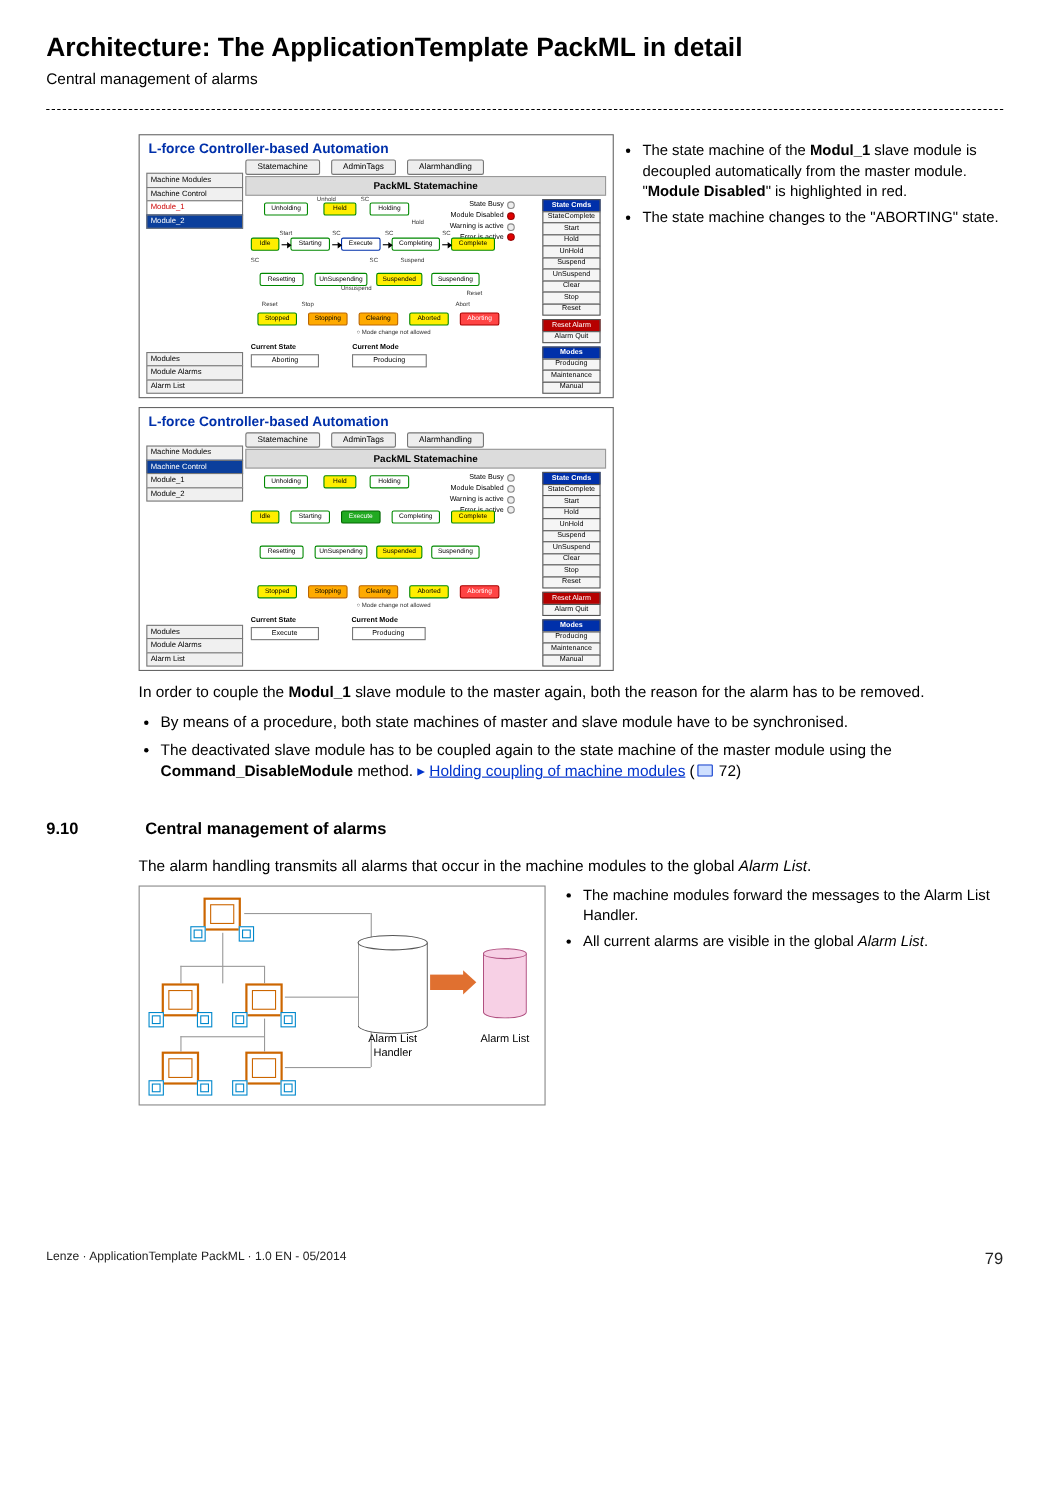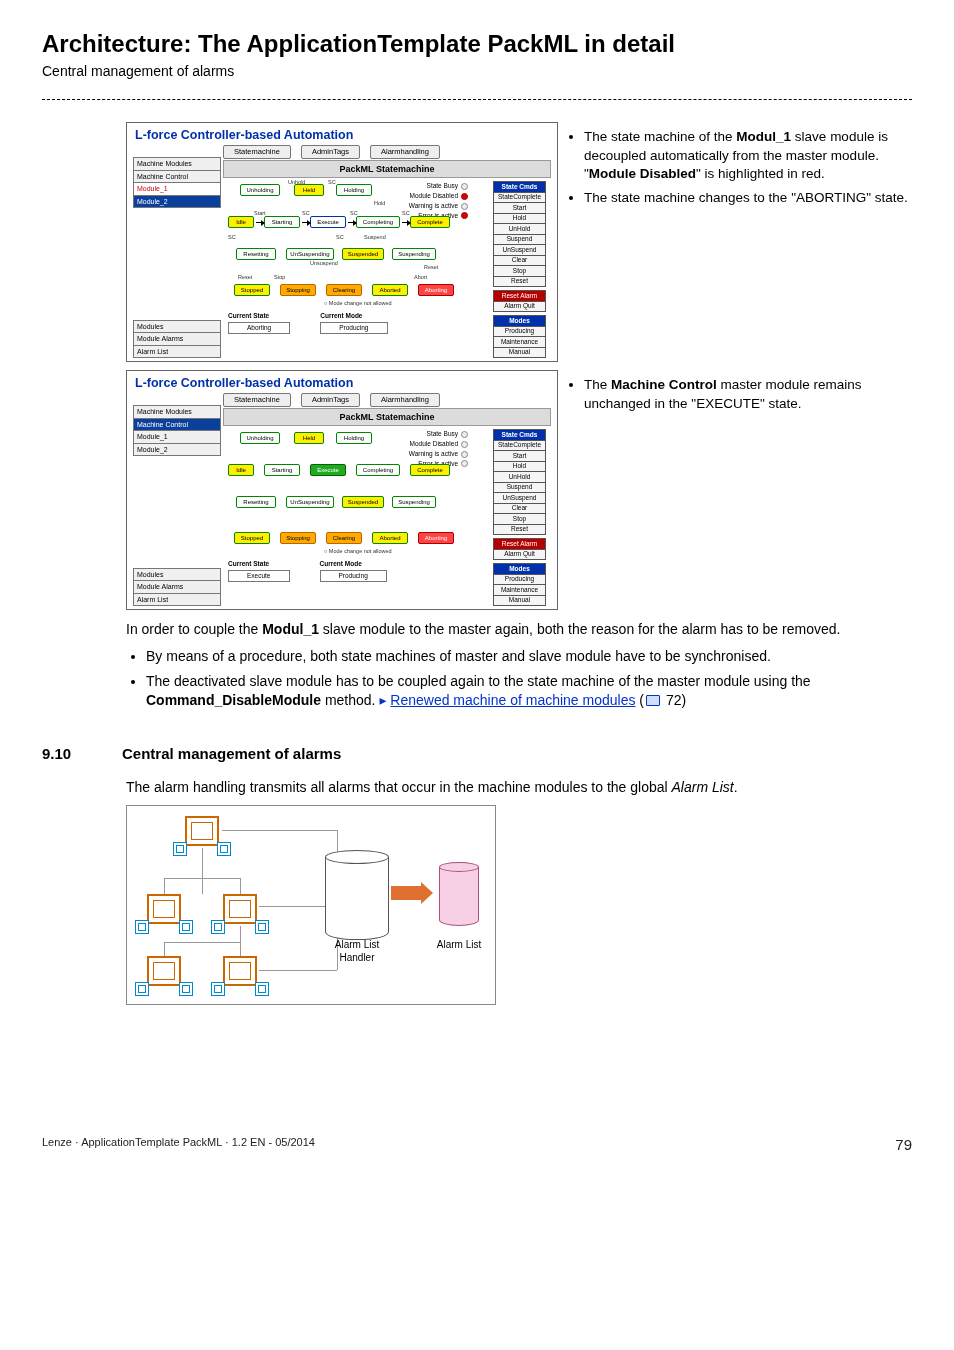--- a/index.html
+++ b/index.html
@@ -133,21 +133,21 @@
   .book-icon {
     display:inline-block; vertical-align:middle;
     width:14px; height:11px; position:relative; margin:0 2px 2px 2px;
   }
   .book-icon::before{
     content:''; position:absolute; inset:0;
     border:1px solid #0033cc; border-radius:1px;
     background:linear-gradient(#cfe0ff,#cfe0ff);
   }
 
-  .sec-head { display:flex; gap:22px; margin-top: 34px; margin-bottom: 14px; }
+  .sec-head { display:flex; gap:32px; margin-top: 34px; margin-bottom: 14px; }
   .sec-num { font-weight:bold; font-size:15px; width:58px;}
   .sec-title { font-weight:bold; font-size:15px; }
 
   .alarm-row { display:flex; gap:18px; margin-top:6px; }
   .alarm-fig {
     flex:0 0 370px; height:200px; border:1px solid #888;
     position:relative; background:#fff;
   }
   .alarm-txt { flex:1; }
   .alarm-txt ul { list-style:disc; padding-left:16px; }
@@ -431,37 +431,30 @@
                 <div class="cell">Execute</div>
               </div>
               <div>
                 <div class="lbl">Current Mode</div>
                 <div class="cell">Producing</div>
               </div>
             </div>
           </div>
         </div>
       </div>
-      <div class="txt-col">
-        <ul>
-          <li>
-            <span>The </span><b>Machine Control</b><span> master module remains unchanged in the "EXECUTE" state.</span>
-          </li>
-        </ul>
-      </div>
     </div>
 
     <p class="para">
       <span>In order to couple the </span><b>Modul_1</b><span> slave module to the master again, both the reason for the alarm has to be removed.</span>
     </p>
     <ul class="bullets">
       <li>By means of a procedure, both state machines of master and slave module have to be synchronised.</li>
       <li>
         <span>The deactivated slave module has to be coupled again to the state machine of the master module using the </span><b>Command_DisableModule</b><span> method.  </span><span style="color:#0033cc;">▸</span>
-        <a class="link">Renewed machine of machine modules</a>
+        <a class="link">Holding coupling of machine modules</a>
         <span> (</span><span class="book-icon"></span><span> 72)</span>
       </li>
     </ul>
   </div>
 
   <div class="sec-head">
     <div class="sec-num">9.10</div>
     <div class="sec-title">Central management of alarms</div>
   </div>
 
@@ -542,20 +535,28 @@
 Handler</div>
 
         <div class="thick-arrow" style="left:264px;top:80px;width:32px;"></div>
 
         <div class="pink-cyl" style="left:312px;top:56px;">
           <div class="body"></div>
             <div class="lid"></div>
         </div>
         <div class="cap" style="left:300px;top:132px;width:64px;">Alarm List</div>
       </div>
+      <div class="alarm-txt">
+        <ul>
+          <li>The machine modules forward the messages to the Alarm List Handler.</li>
+          <li>
+            <span>All current alarms are visible in the global </span><span class="italic">Alarm List</span><span>.</span>
+          </li>
+        </ul>
+      </div>
     </div>
   </div>
 
   <div class="footer">
-    <span>Lenze · ApplicationTemplate PackML · 1.2 EN - 05/2014</span>
+    <span>Lenze · ApplicationTemplate PackML · 1.0 EN - 05/2014</span>
     <span class="pg">79</span>
   </div>
 </div>
 
 </body></html>

